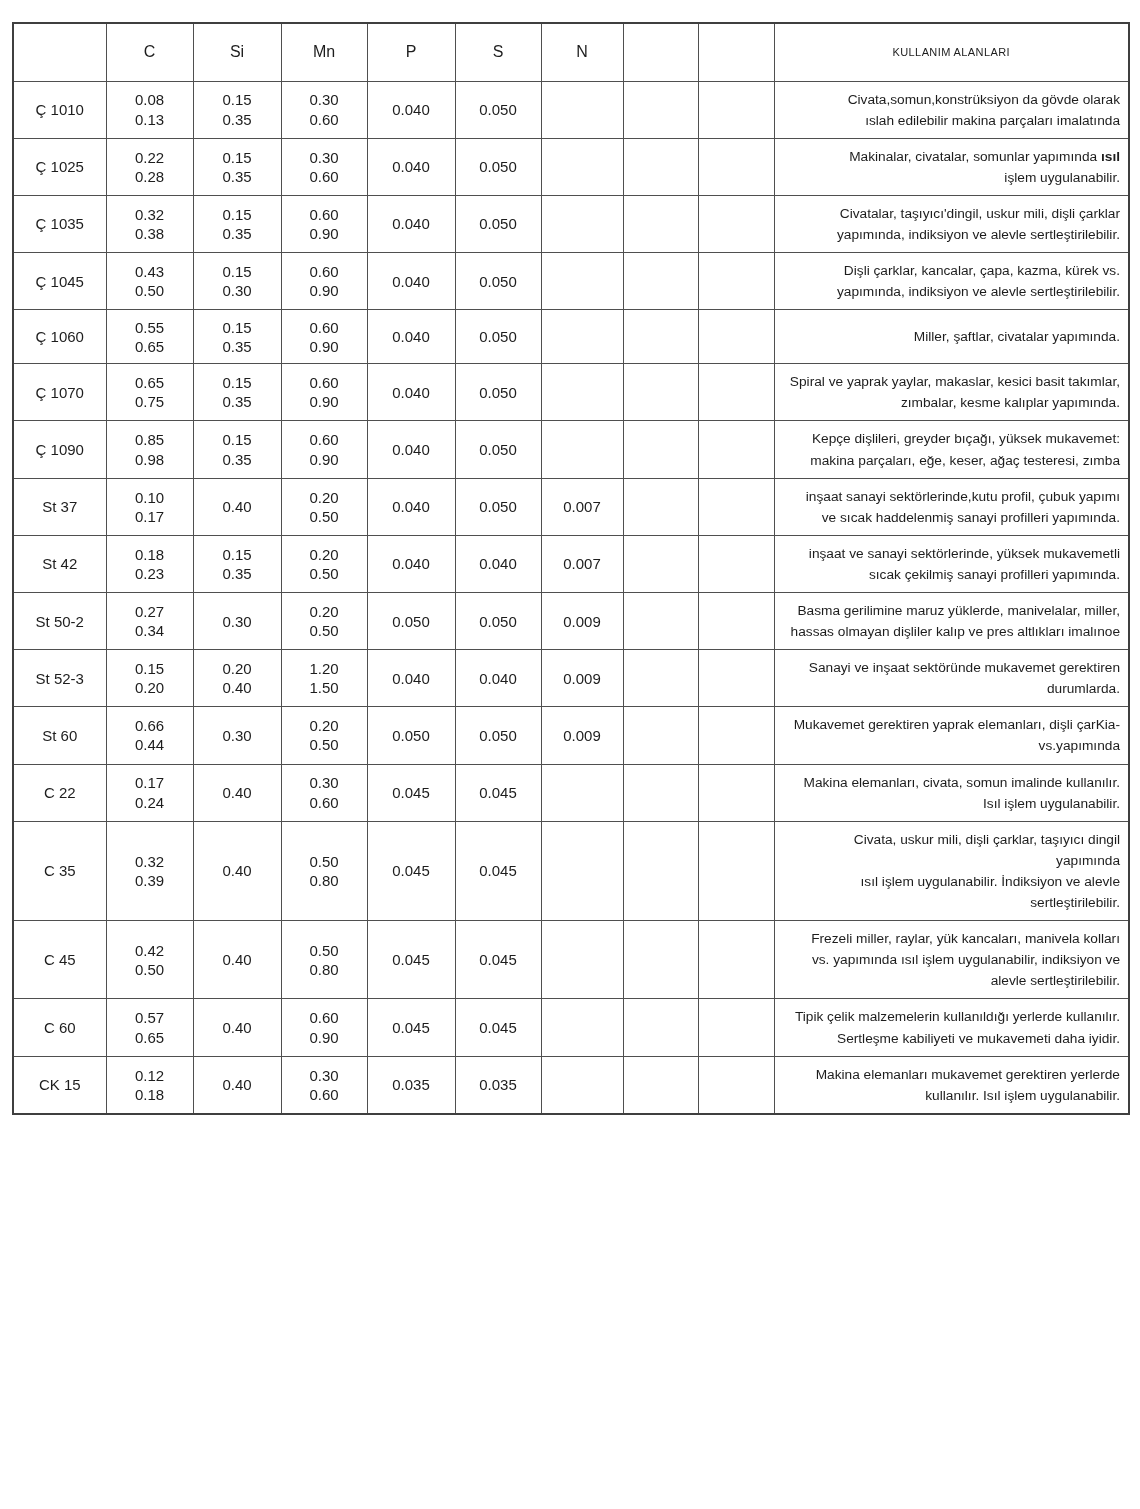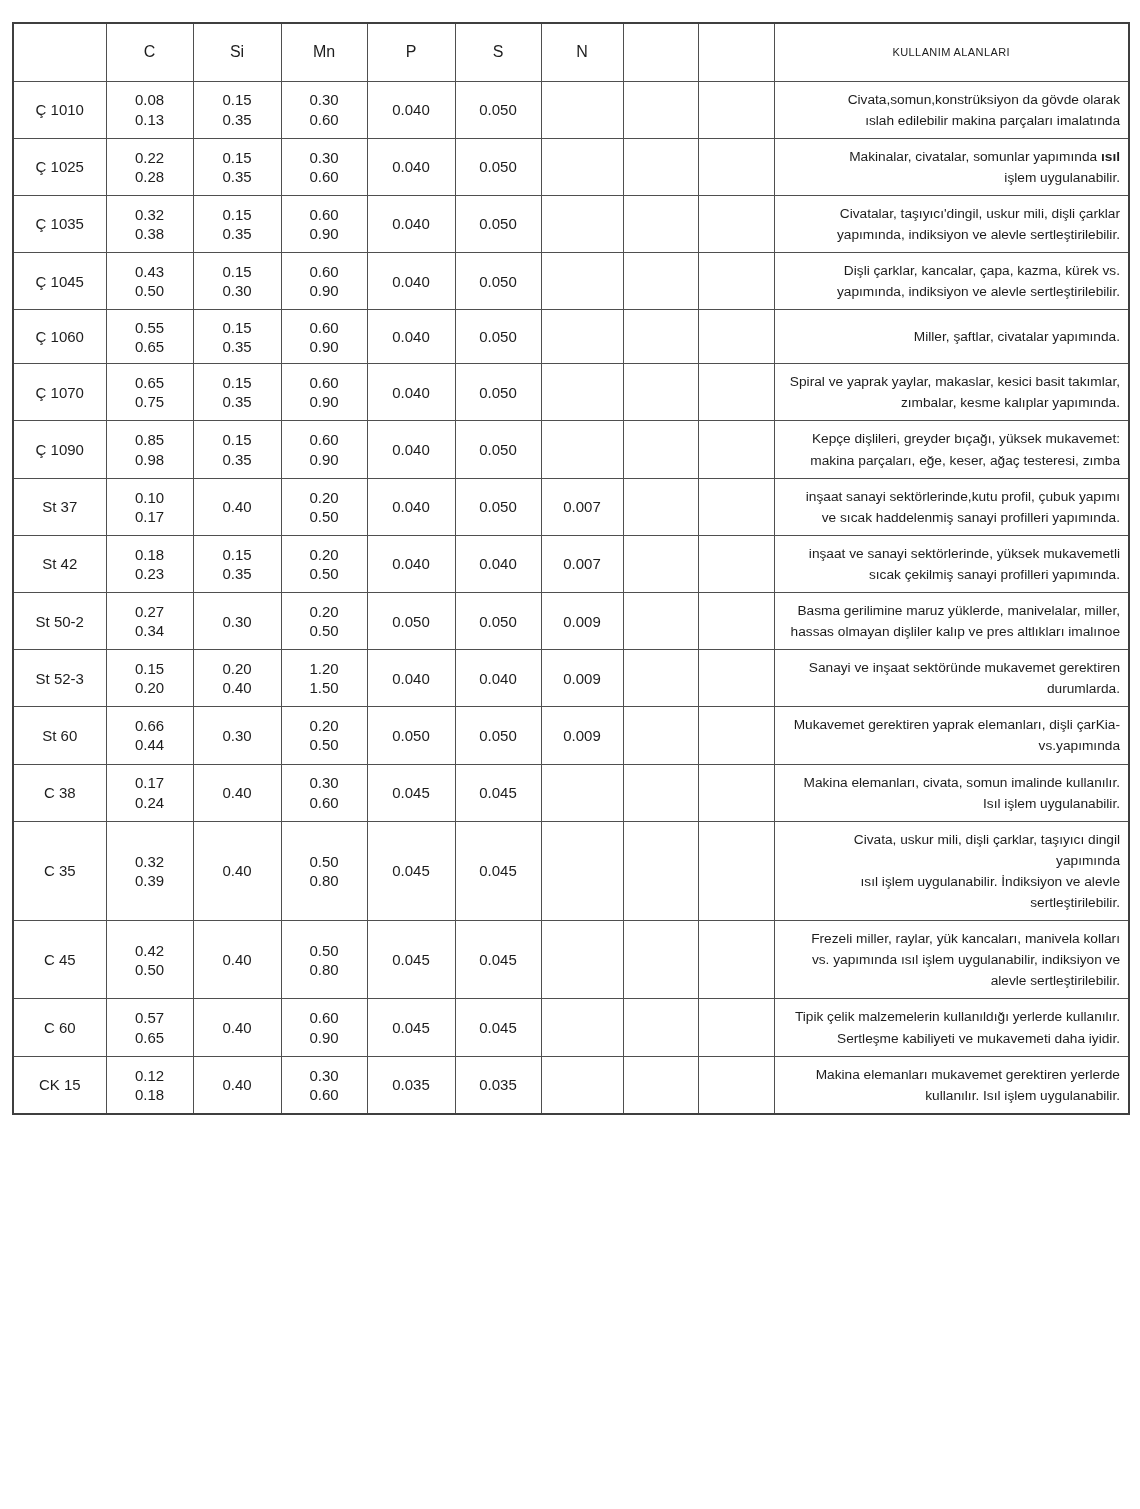--- a/index.html
+++ b/index.html
@@ -276,21 +276,21 @@
 0.50</td>
           <td class="num">0.050</td>
           <td class="num">0.050</td>
           <td class="num">0.009</td>
           <td class="num"></td>
           <td class="num"></td>
           <td class="usage"><span>Mukavemet gerektiren yaprak elemanları, dişli çarKia-
 vs.yapımında</span></td>
         </tr>
         <tr>
-          <td class="name">C 38</td>
+          <td class="name">C 22</td>
           <td class="num">0.17
 0.24</td>
           <td class="num">0.40</td>
           <td class="num">0.30
 0.60</td>
           <td class="num">0.045</td>
           <td class="num">0.045</td>
           <td class="num"></td>
           <td class="num"></td>
           <td class="num"></td>

